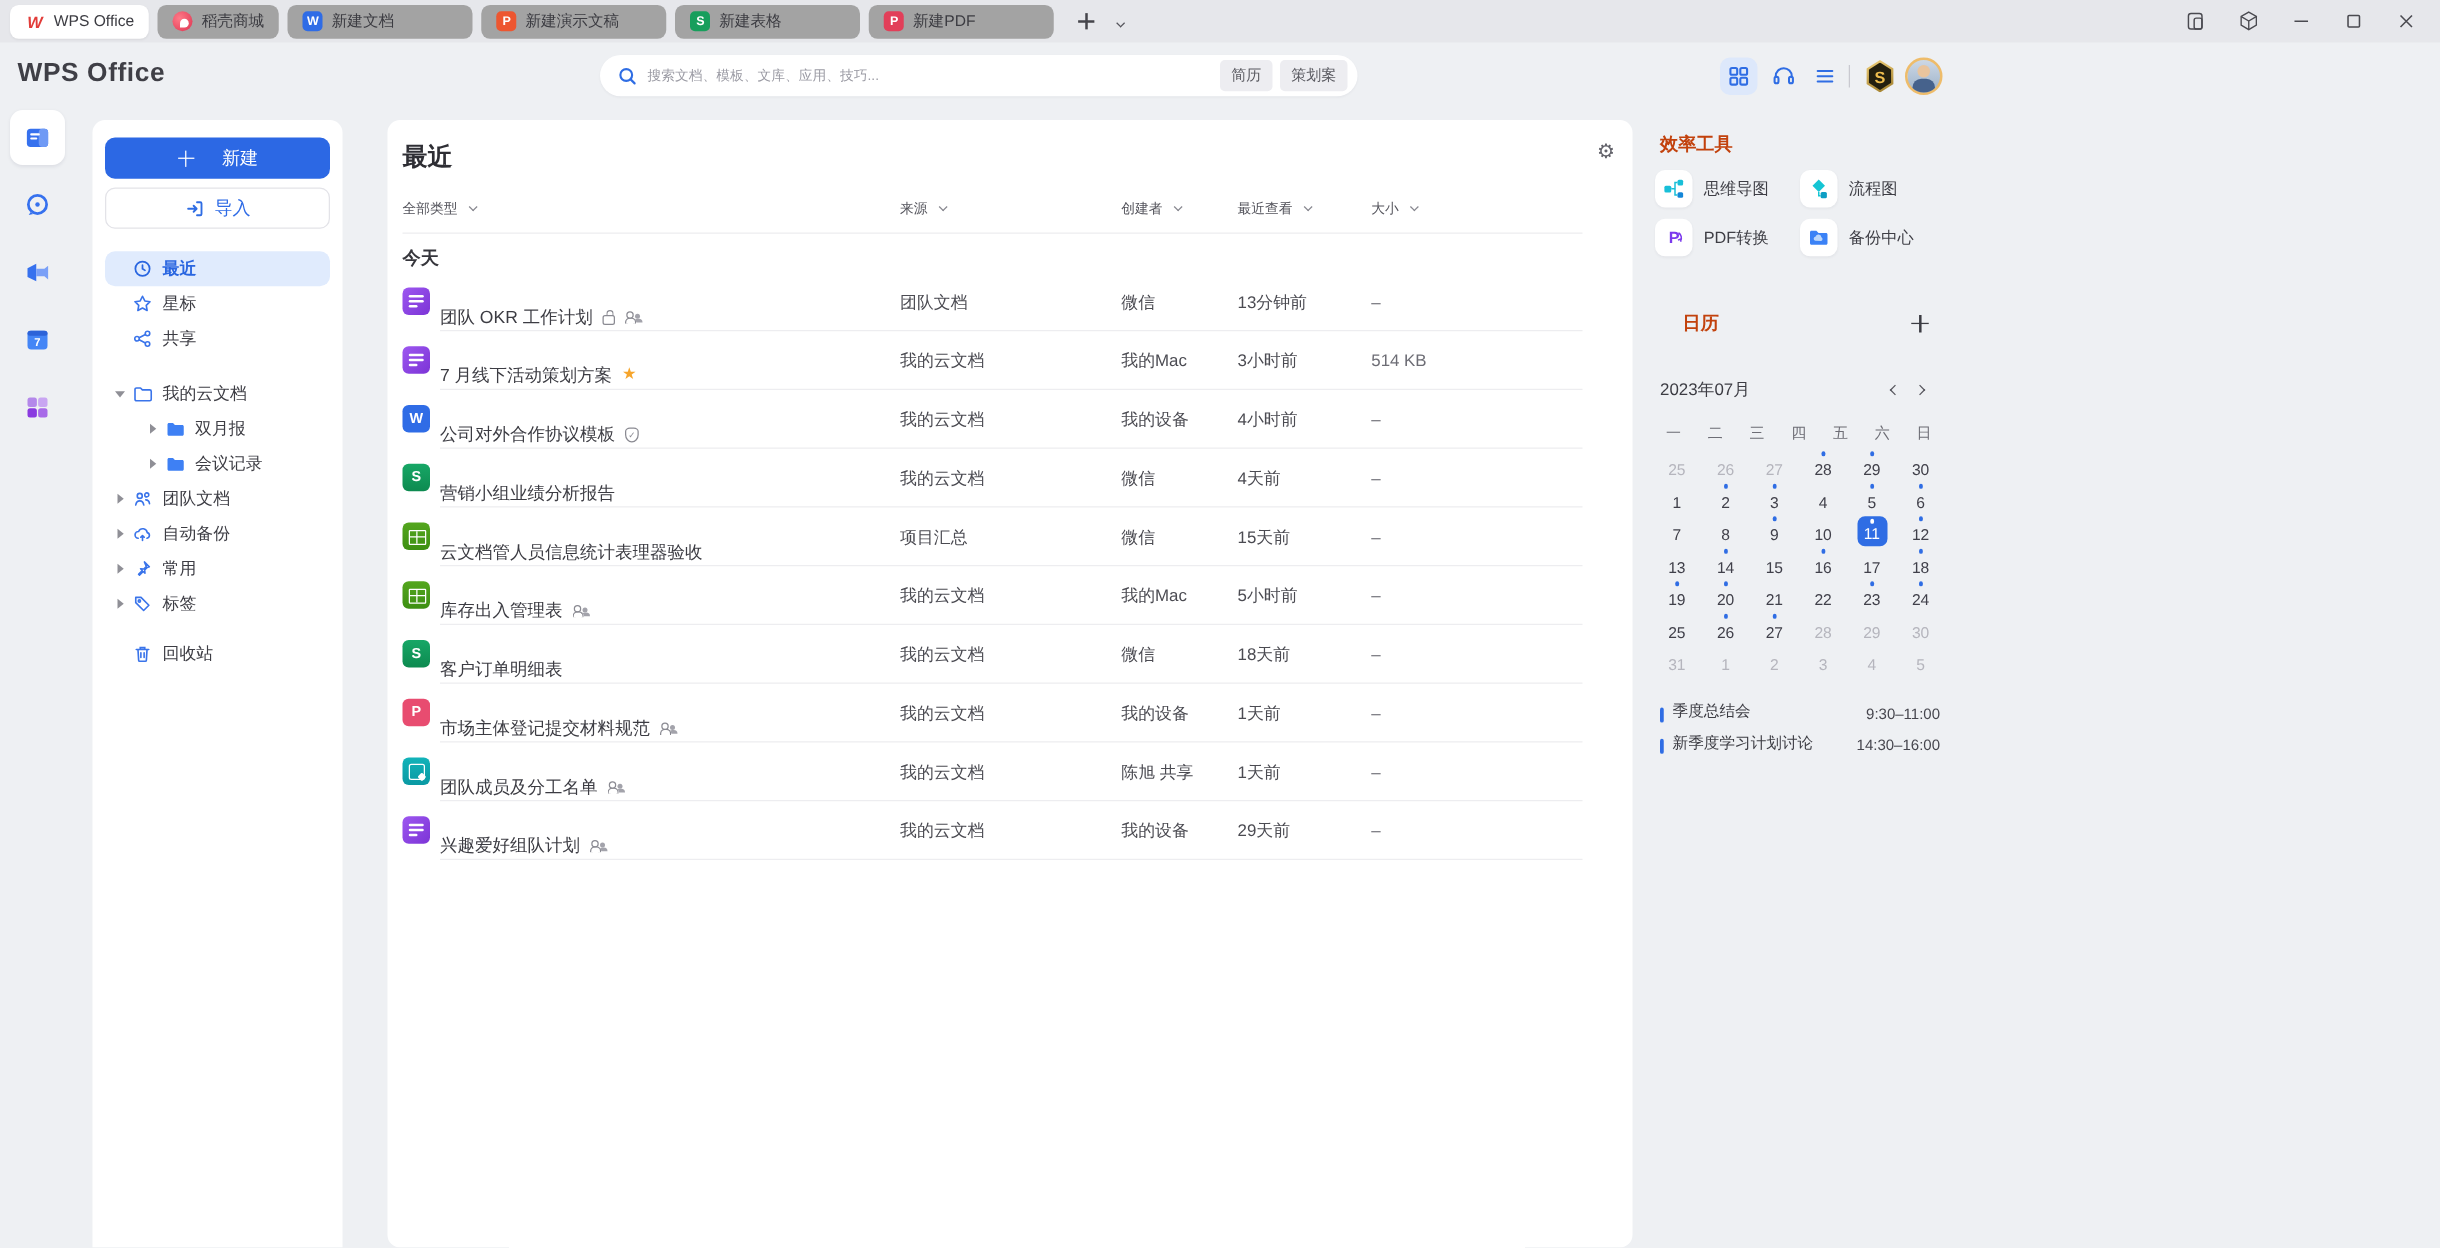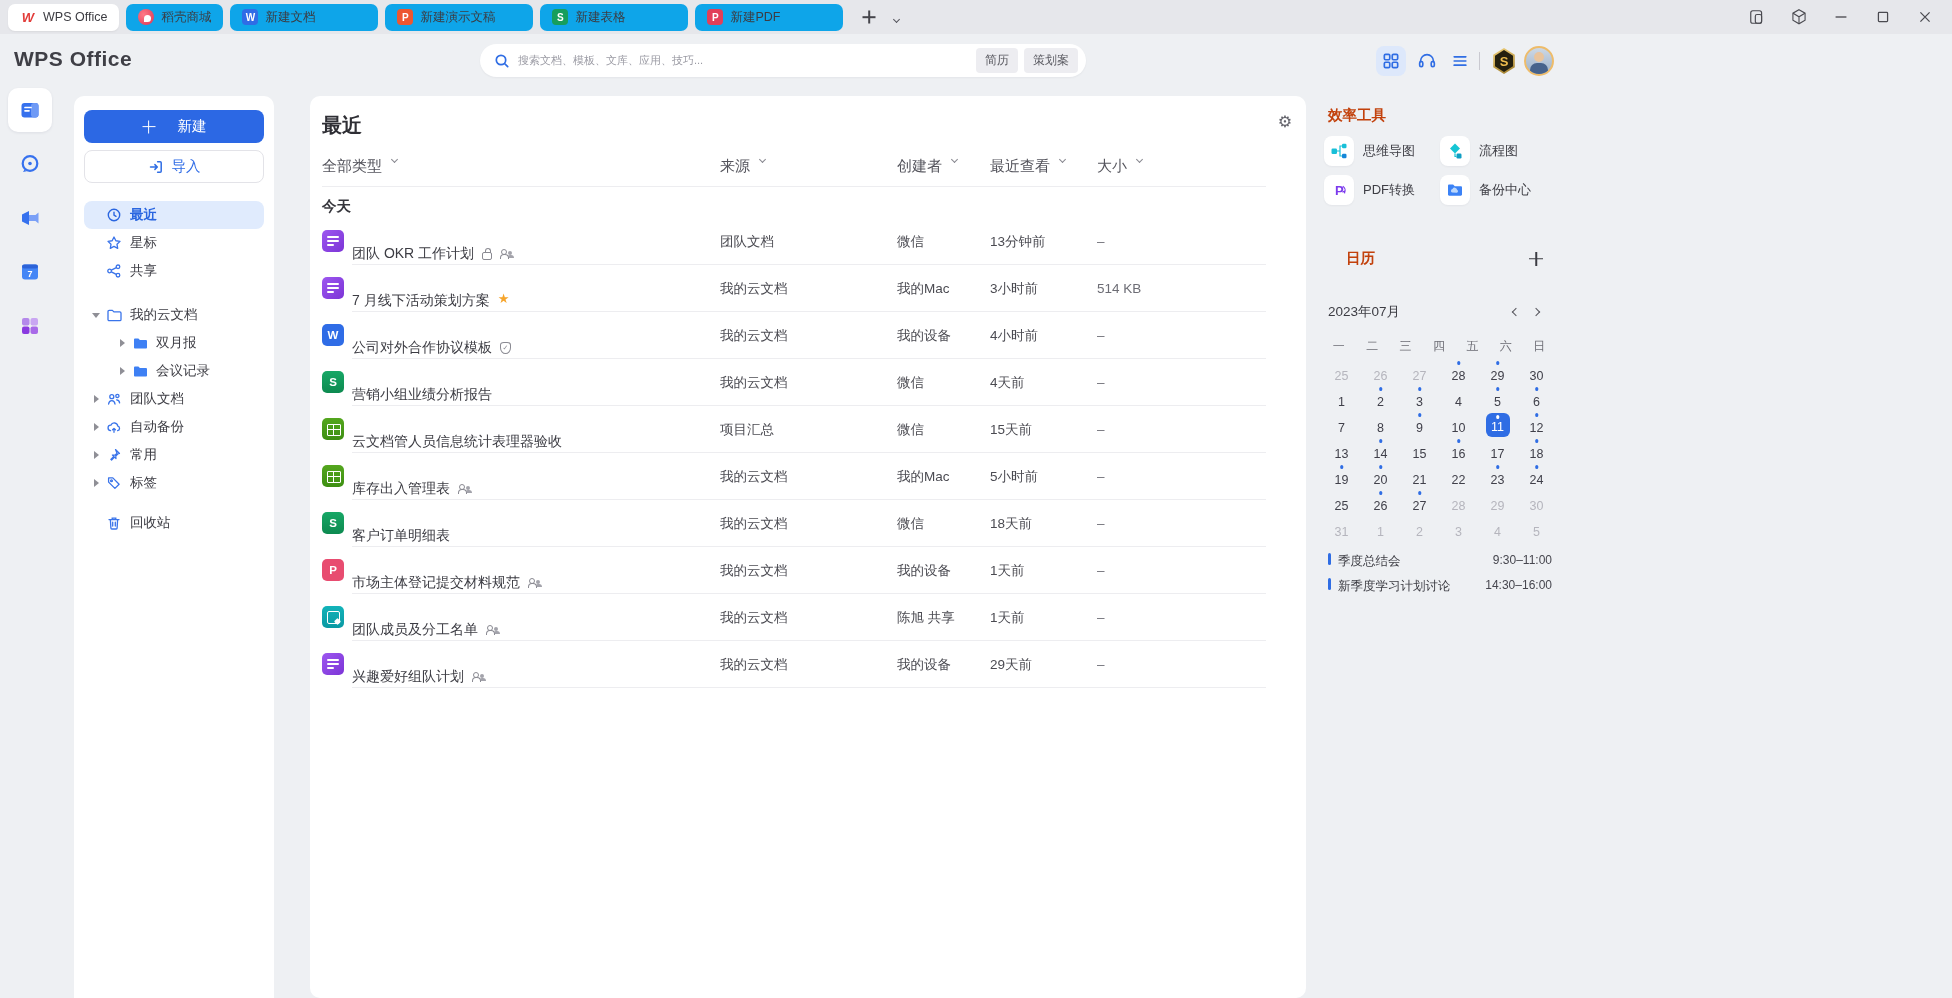--- a/index.html
+++ b/index.html
@@ -2,21 +2,21 @@
 <html><head>
 <meta charset="utf-8">
 <style>
   * { margin:0; padding:0; box-sizing:border-box; }
   html,body { width:1952px; height:998px; overflow:hidden; }
   body { font-family:"Liberation Sans","DejaVu Sans",sans-serif; background:#eef0f3; }
   .app { position:relative; width:1952px; height:998px; background:#eef0f3; }
 
   
   .tabbar { position:absolute; left:0; top:0; width:100%; height:34px; background:#e6e7eb; display:flex; align-items:center; padding-left:8px; }
-  .tab { height:27px; border-radius:7px; background:#0ea5e9; display:flex; align-items:center; gap:7px; padding:0 12px; margin-right:7px; font-size:12.5px; color:#3c3c42; cursor:default; }
+  .tab { height:27px; border-radius:7px; background:#a3a3a3; display:flex; align-items:center; gap:7px; padding:0 12px; margin-right:7px; font-size:12.5px; color:#3c3c42; cursor:default; }
   .tab.active { background:#ffffff; box-shadow:0 1px 2px rgba(0,0,0,.06); }
   .tab.wide { width:148px; }
   .tic { width:16px; height:16px; border-radius:4px; position:relative; flex:none; display:flex; align-items:center; justify-content:center; }
   .tic-wps::before { content:"W"; font-weight:800; font-style:italic; font-size:13px; color:#e23c39; }
   .tic-docer { border-radius:50%; background:radial-gradient(circle at 35% 35%, #ff7a88, #dd3350); }
   .tic-docer::before { content:""; position:absolute; right:3px; bottom:3px; width:7px; height:7px; background:#fff; border-radius:50% 50% 50% 0; }
   .tic-letter::before { position:absolute; inset:0; display:flex; align-items:center; justify-content:center; color:#fff; font-size:10px; font-weight:700; }
   .tic-writer { background:#2f6ce6; } .tic-writer::before { content:"W"; }
   .tic-pres { background:#ed5630; } .tic-pres::before { content:"P"; }
   .tic-sheet { background:#179e5c; } .tic-sheet::before { content:"S"; }
@@ -71,21 +71,21 @@
   .sarrow.down::before { content:""; position:absolute; left:2px; top:5px; border-top:5px solid #8f8f96; border-left:4px solid transparent; border-right:4px solid transparent; }
   .sicon { width:16px; height:16px; margin:0 8px 0 2px; flex:none; }
   .sgap { height:16px; } .sgap2 { height:12px; }
 
   
   .main-card { position:absolute; left:310px; top:96px; width:996px; bottom:0; background:#fff; border-radius:10px; }
   .main-head { display:flex; align-items:flex-start; justify-content:space-between; padding:16px 14px 0 12px; }
   .main-title { font-size:20px; font-weight:700; color:#2e2e34; }
   .gear { font-size:16px; color:#63636b; cursor:pointer; line-height:1; margin-top:2px; }
   .filter-bar { display:grid; grid-template-columns:398px 177px 93px 107px 1fr; align-items:center; height:40px; margin:8px 40px 0 12px; border-bottom:1px solid #ededf0; }
-  .fl { font-size:15px; color:#54545c; display:flex; gap:10px; cursor:pointer; }
+  .fl { font-size:11px; color:#54545c; display:flex; align-items:center; gap:10px; cursor:pointer; }
   .fl .chev { width:5px; height:5px; margin-bottom:2px; }
   .section-label { margin:10px 0 2px 12px; font-size:14.5px; font-weight:600; color:#36363c; }
   .file-row { position:relative; height:47px; display:grid; grid-template-columns:368px 177px 93px 107px 1fr; align-items:center; padding-left:42px; cursor:pointer; }
   .file-row::after { content:""; position:absolute; left:42px; right:40px; bottom:0; height:1px; background:#ededf0; }
   .ficon { position:absolute; left:12px; top:12px; width:22px; height:22px; border-radius:5px; }
   .fname { display:flex; align-items:center; font-size:14px; color:#3c3c43; min-width:0;margin-top:24px; }
   .fname-text { white-space:nowrap; overflow:hidden; text-overflow:ellipsis; }
   .fcell { font-size:13.5px; color:#4b4b52; }
   .fsize { color:#6d6d75; }
   
@@ -135,21 +135,21 @@
   .wd { text-align:center; font-size:12px; color:#6d6d75; }
   .cal-grid { display:grid; grid-template-columns:repeat(6,1fr); grid-auto-rows:26px; margin-top:4px; }
   .day { position:relative; display:flex; align-items:flex-end; justify-content:center; cursor:pointer; }
   .day::before { content:""; position:absolute; top:2px; left:50%; transform:translateX(-50%); width:3.5px; height:3.5px; border-radius:50%; background:transparent; }
   .day.dot::before { background:#2f6de4; }
   .dnum { font-size:12.5px; color:#40404a; line-height:1; padding-bottom:3px; }
   .day.muted .dnum { color:#b5b5bd; }
   .day.selected::before { background:#fff; z-index:2; top:4px; }
   .day.selected .dnum { background:#2f6de4; color:#fff; width:24px; height:24px; border-radius:6px; display:flex; align-items:flex-end; justify-content:center; padding-bottom:4px; }
   .events { margin:12px 4px 0 6px; }
-  .event { display:flex; align-items:flex-start; height:25px; cursor:pointer; }
+  .event { display:flex; align-items:flex-end; height:25px; cursor:pointer; }
   .ebar { width:3px; height:12px; border-radius:2px; background:#2f6de4; margin-right:7px; flex:none; }
   .ename { flex:1; font-size:12.5px; color:#3c3c43; white-space:nowrap; }
   .etime { font-size:12px; color:#46464e; }
 </style>
 </head>
 <body>
 
 <div class="app">
 
   <div class="tabbar">

